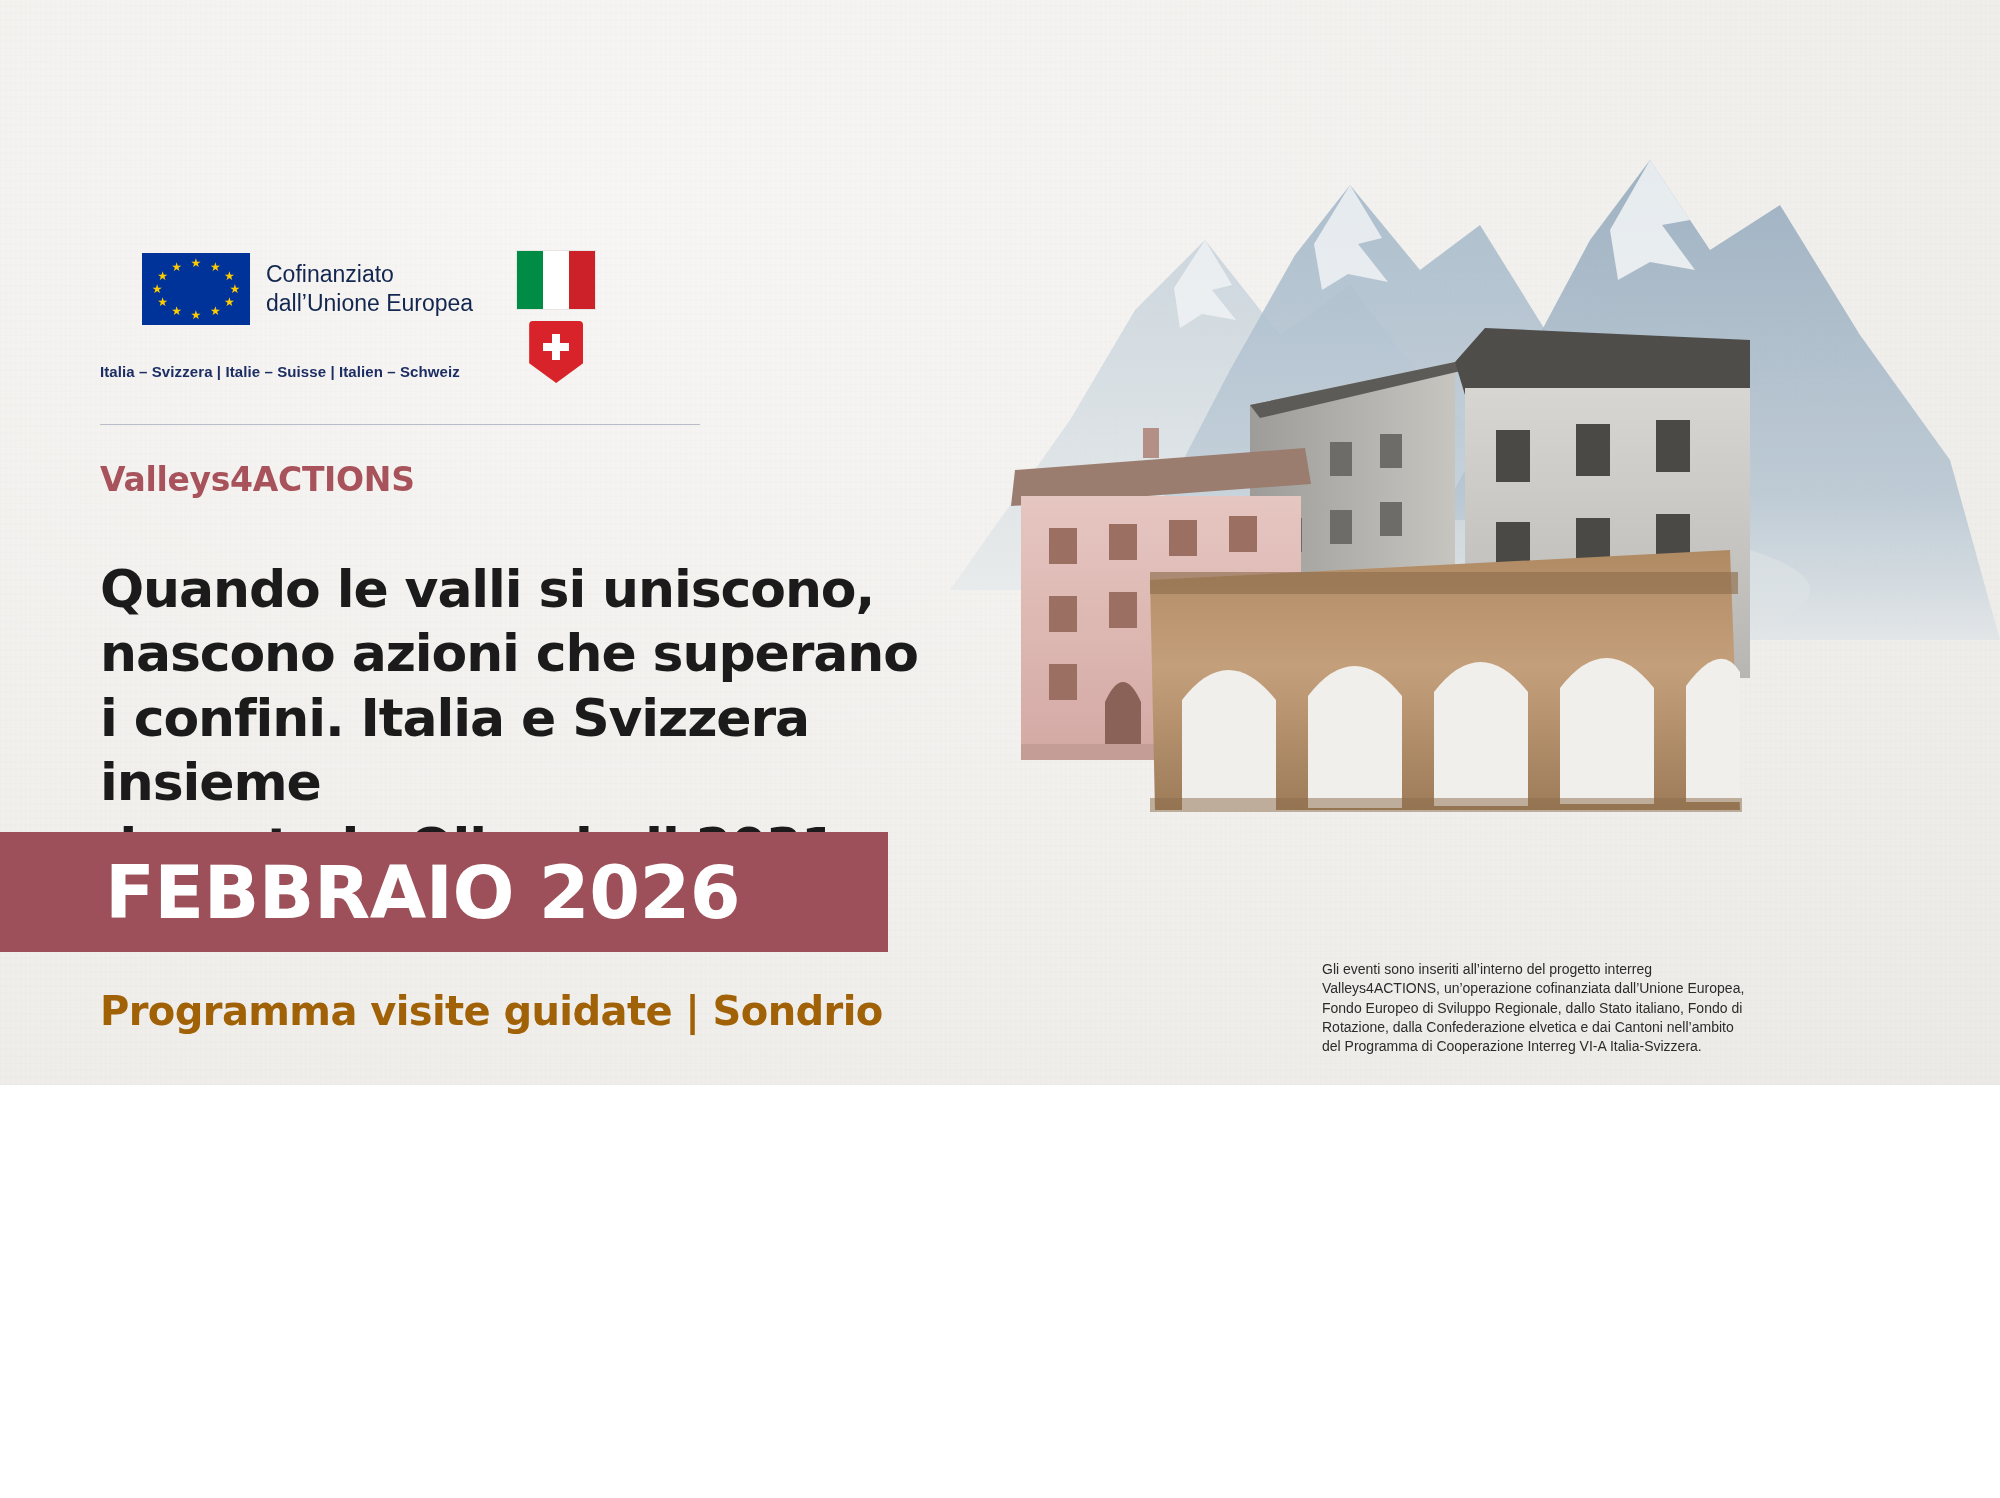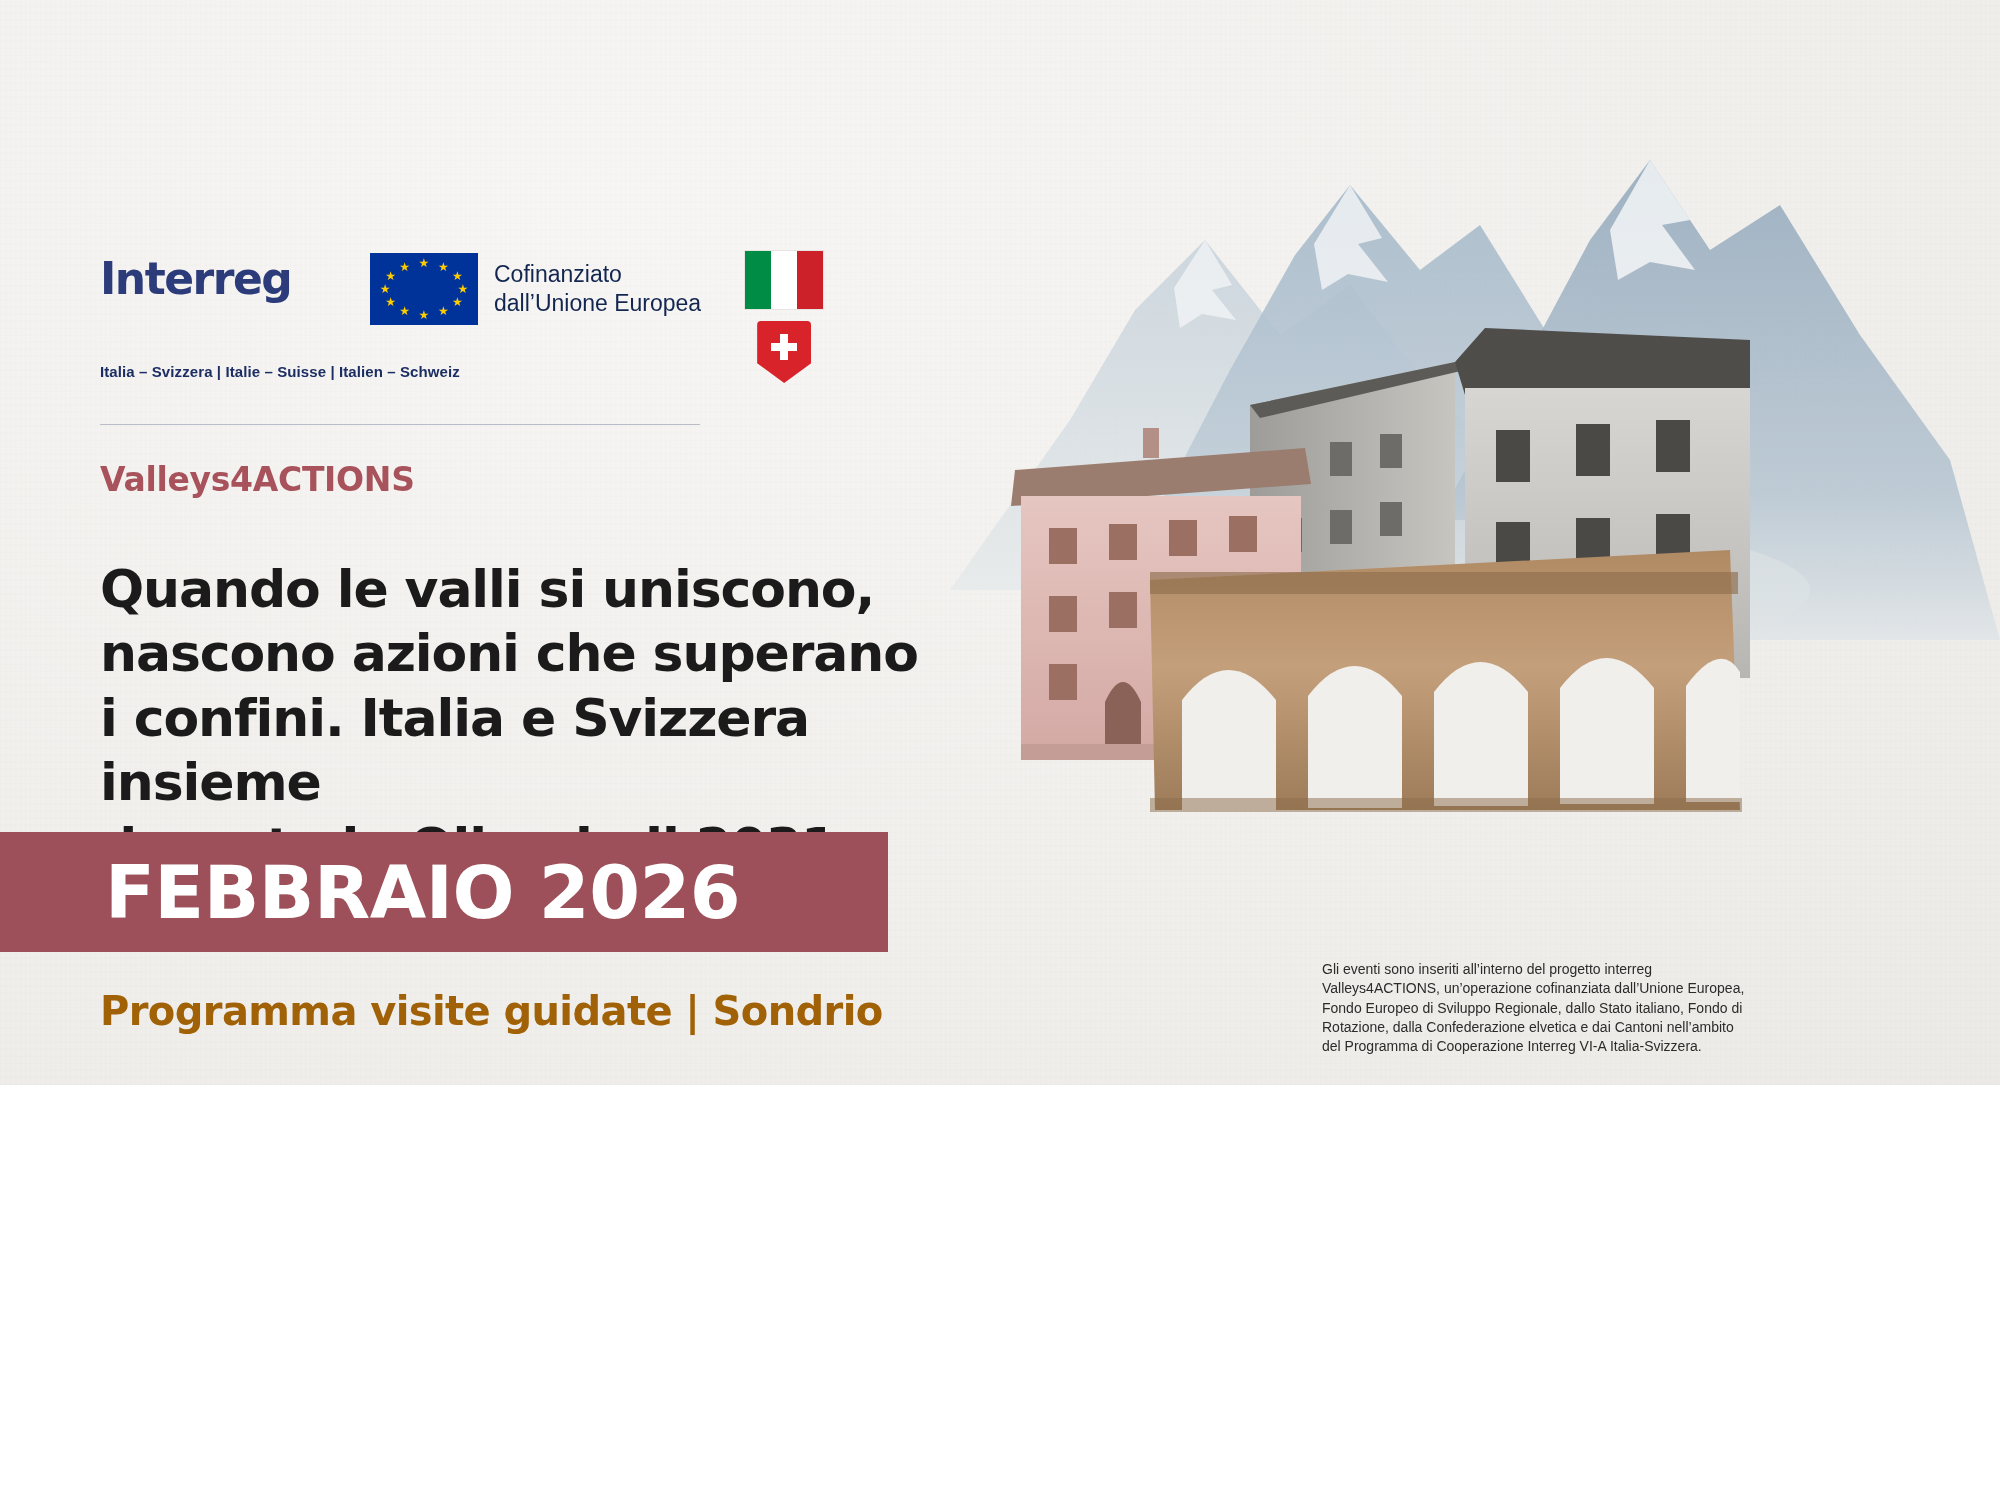--- a/index.html
+++ b/index.html
@@ -396,23 +396,20 @@
       <rect x="200" y="678" width="592" height="14" fill="#8c6c4c" opacity="0.5"></rect>
     </svg>
   </div>
 
   <div class="watermark">SJ</div>
 
   <div class="left-col">
 
     <div class="logo-row">
 
-      <div class="interreg-logo">
-        <div class="interreg-word">Interreg</div>
-      </div>
 
       <div class="eu-block">
         <div class="eu-flag">
           <span class="eu-star" style="left:50%;  top:14%;">★</span>
           <span class="eu-star" style="left:68%;  top:19%;">★</span>
           <span class="eu-star" style="left:81%;  top:32%;">★</span>
           <span class="eu-star" style="left:86%;  top:50%;">★</span>
           <span class="eu-star" style="left:81%;  top:68%;">★</span>
           <span class="eu-star" style="left:68%;  top:81%;">★</span>
           <span class="eu-star" style="left:50%;  top:86%;">★</span>

